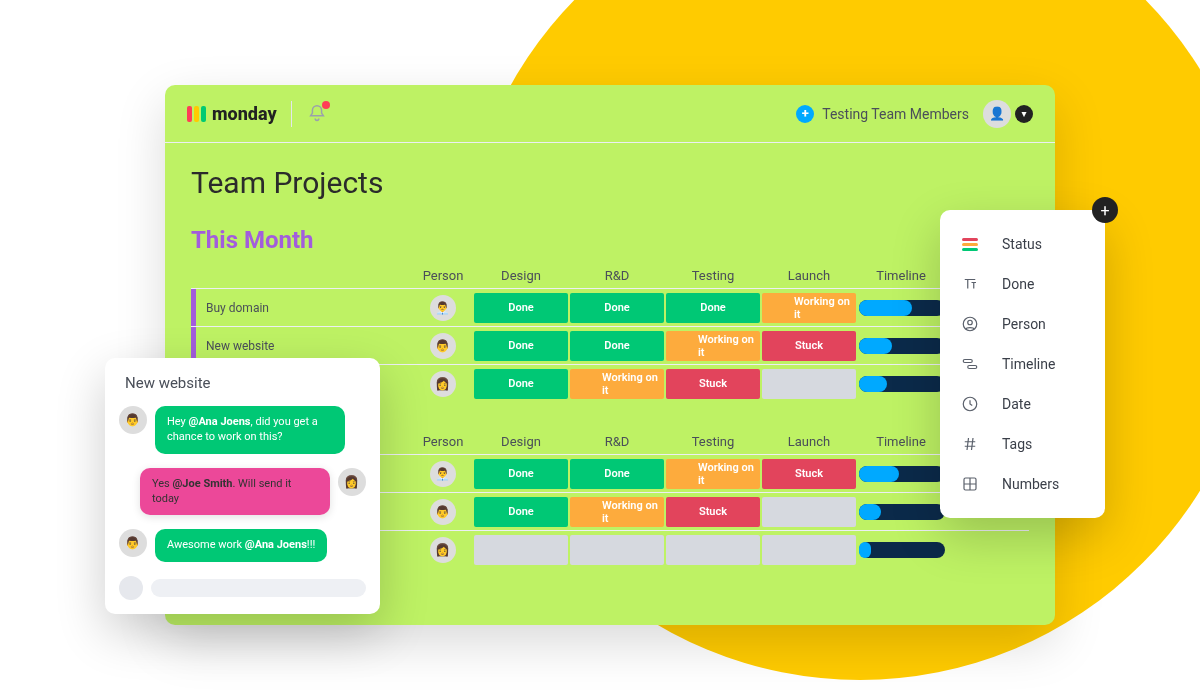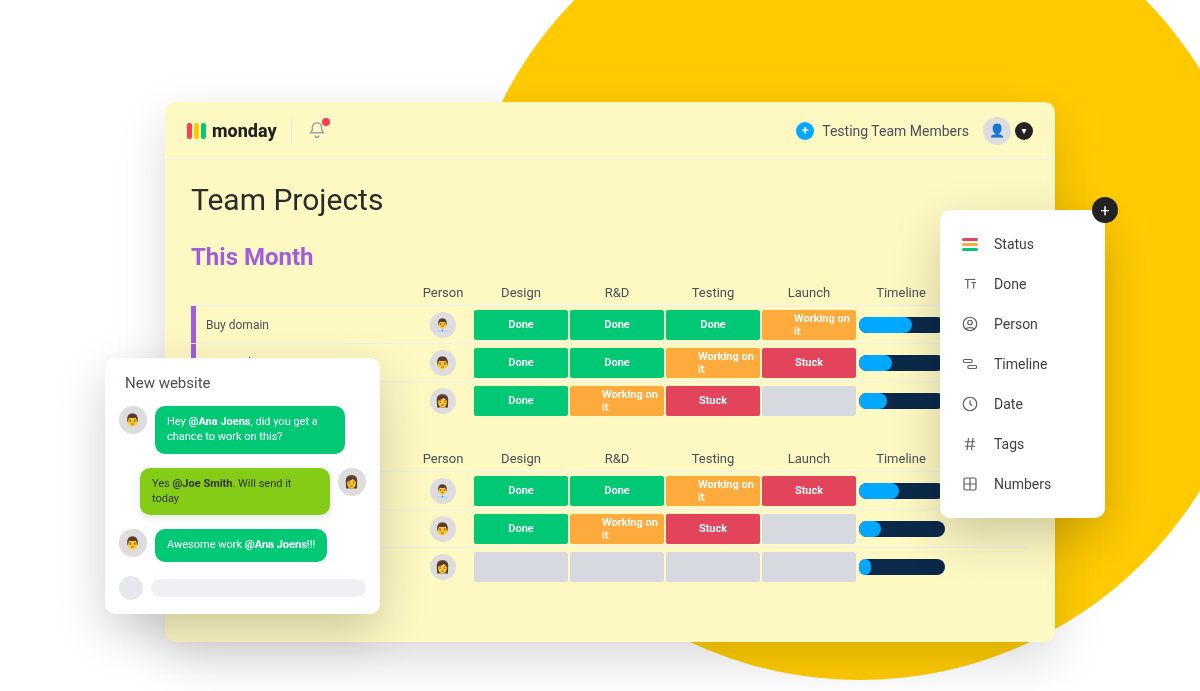--- a/index.html
+++ b/index.html
@@ -4,22 +4,22 @@
 <style>
   * { box-sizing: border-box; margin: 0; padding: 0; }
   html, body { width: 1200px; height: 691px; font-family: -apple-system, BlinkMacSystemFont, "Segoe UI", Roboto, Helvetica, Arial, sans-serif; background: #fff; overflow: hidden; }
   .stage { position: relative; width: 1200px; height: 691px; }
 
   
   .blob { position: absolute; width: 800px; height: 800px; border-radius: 50%; background: #ffcb00; right: -60px; top: -120px; z-index: 0; }
 
   
   .app {
-    position: absolute; left: 165px; top: 102px; width: 890px; height: 540px;
-    background: #fef9c3; border-radius: 10px; box-shadow: 0 18px 50px rgba(0,0,0,.15);
+    position: absolute; left: 165px; top: 85px; width: 890px; height: 540px;
+    background: #bef264; border-radius: 10px; box-shadow: 0 18px 50px rgba(0,0,0,.15);
     z-index: 2; overflow: hidden;
   }
   .topbar { display: flex; align-items: center; height: 58px; border-bottom: 1px solid #eceff4; padding: 0 22px; gap: 14px; }
   .logo { display: flex; align-items: center; gap: 6px; font-weight: 800; font-size: 18px; color: #222; }
   .logo-mark { display: inline-flex; gap: 2px; }
   .logo-mark span { width: 5px; height: 16px; border-radius: 2px; display: inline-block; }
   .lm1 { background:#ff3d57; } .lm2 { background:#ffcb00; } .lm3 { background:#00ca72; }
   .vdiv { width:1px; height:26px; background:#e3e6ec; }
   .bell { position: relative; width: 22px; height: 22px; }
   .bell svg { width: 22px; height: 22px; stroke:#9aa0ac; fill:none; stroke-width:1.6; }
@@ -56,33 +56,33 @@
   .chat {
     position:absolute; left:105px; top:358px; width:275px; background:#fff;
     border-radius:10px; box-shadow:0 18px 50px rgba(0,0,0,.2); z-index:5; padding: 16px 14px 14px;
   }
   .chat-title { font-size:15px; color:#4a4f59; margin-bottom:14px; padding-left:6px; }
   .msg { display:flex; align-items:flex-start; gap:8px; margin-bottom:14px; }
   .msg.right { flex-direction: row-reverse; }
   .msg .ava { width:28px; height:28px; border-radius:50%; background:#ddd; flex:0 0 28px; display:flex;align-items:center;justify-content:center;font-size:12px; }
   .bubble { padding:9px 12px; border-radius:10px; font-size:11px; line-height:1.35; max-width:190px; }
   .bub-green { background:#00c875; color:#fff; }
-  .bub-white { background:#84cc16; color:#333; box-shadow:0 2px 8px rgba(0,0,0,.12); }
+  .bub-white { background:#ec4899; color:#333; box-shadow:0 2px 8px rgba(0,0,0,.12); }
   .mention { font-weight:700; }
   .chat-input { display:flex; gap:8px; align-items:center; margin-top:6px; }
   .ci-ava { width:24px; height:24px; border-radius:50%; background:#e6e8ed; }
   .ci-field { flex:1; height:18px; border-radius:10px; background:#eef0f4; }
 
   
   .picker {
     position:absolute; right:95px; top:210px; width:165px; background:#fff;
     border-radius:10px; box-shadow:0 18px 50px rgba(0,0,0,.2); z-index:6; padding:14px 0;
   }
   .picker .add { position:absolute; top:-13px; right:-13px; width:26px; height:26px; border-radius:50%; background:#222; color:#fff; display:flex; align-items:center; justify-content:center; font-size:16px; }
-  .picker-item { display:flex; align-items:center; gap:14px; padding:10px 20px; font-size:14px; color:#3a3f49; cursor:pointer; }
+  .picker-item { display:flex; align-items:center; gap:22px; padding:10px 20px; font-size:14px; color:#3a3f49; cursor:pointer; }
   .pi-icon { width:20px; height:20px; display:flex; align-items:center; justify-content:center; color:#5a606b; }
   .pi-icon svg { width:18px; height:18px; fill:none; stroke:currentColor; stroke-width:1.6; }
   .status-bars { display:flex; flex-direction:column; gap:2px; width:16px; }
   .status-bars span { height:3px; border-radius:2px; display:block; }
   .sb1{background:#e2445c;} .sb2{background:#fdab3d;} .sb3{background:#00c875;}
 </style>
 </head>
 <body>
 <div class="stage">
 

